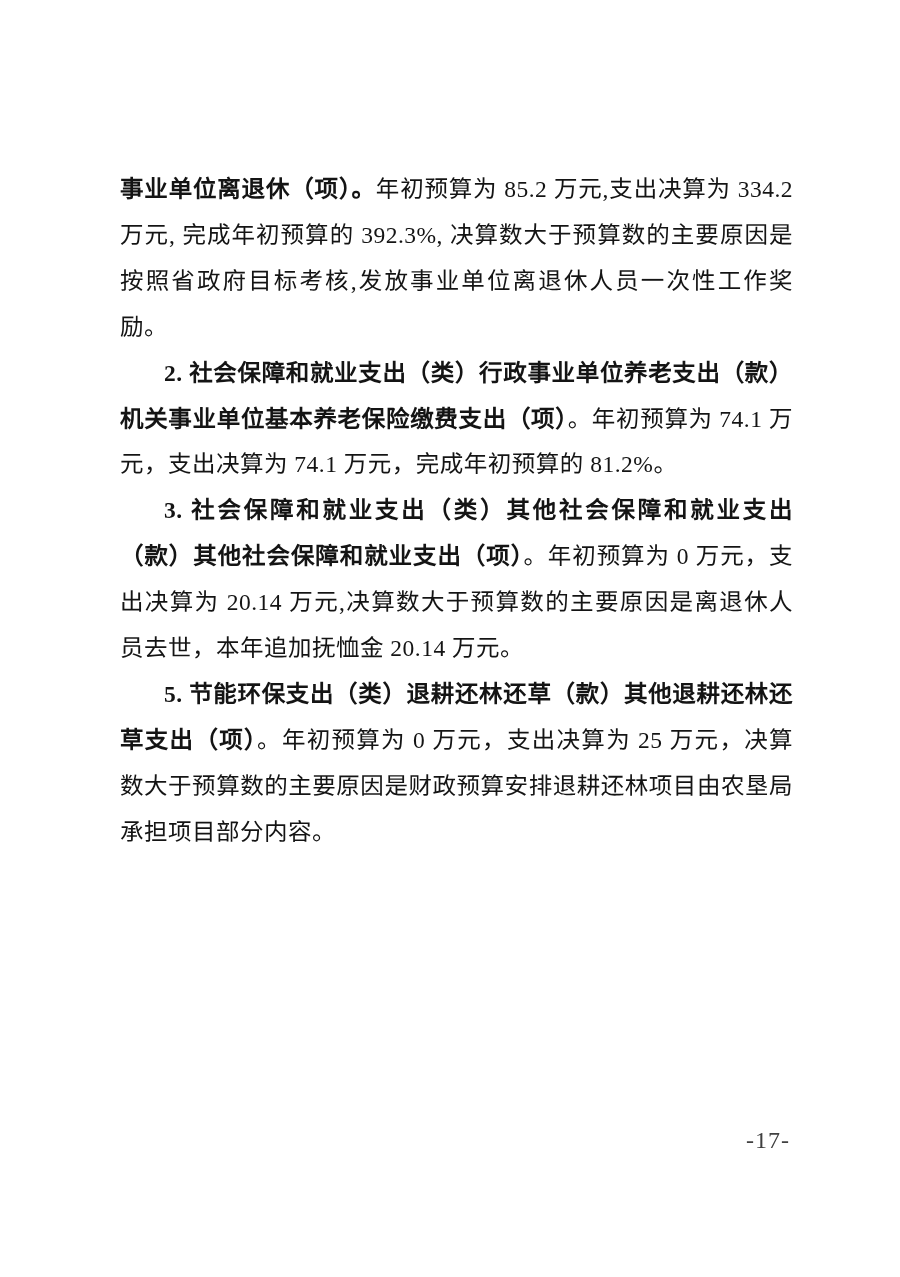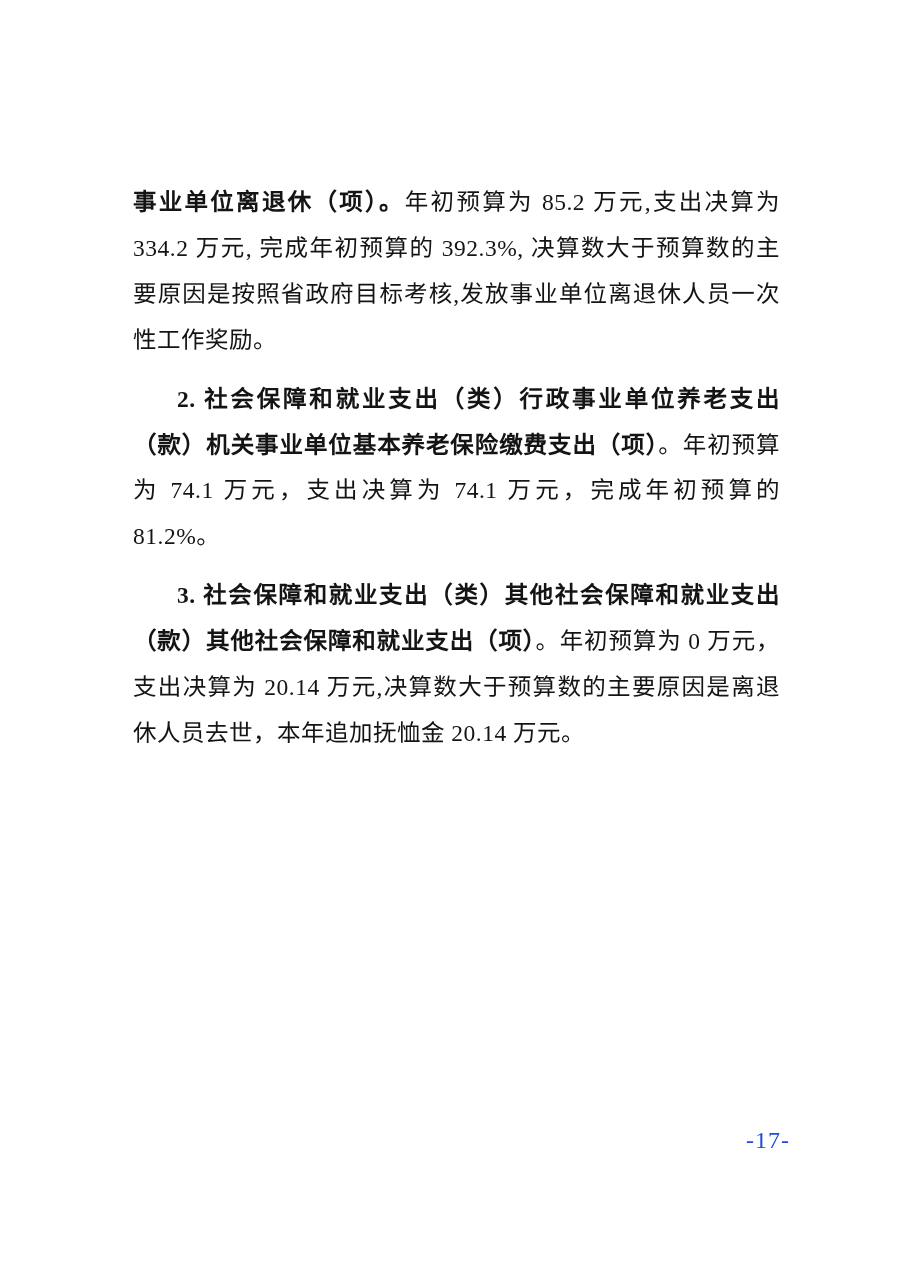--- a/index.html
+++ b/index.html
@@ -21,55 +21,56 @@
     position: absolute;
     left: 120px;
     top: 167px;
     width: 673px;
     font-size: 23.5px;
     line-height: 45.9px;
     text-align: justify;
     letter-spacing: 0.5px;
   }
   .para {
-    margin: 13px;
+    margin: 0;
     padding: 0;
     text-indent: 44px;
   }
   .para.continuation {
     text-indent: 0;
   }
   .lead {
     font-weight: 700;
   }
   .body {
     font-weight: 400;
   }
   .page-number {
     position: absolute;
     right: 110px;
     top: 1126px;
     font-size: 24px;
     line-height: 28px;
     font-weight: 400;
-    color: #1d4ed8;
+    color: #404040;
     letter-spacing: 1px;
   }
 </style>
 </head>
 <body>
 
 <div class="page">
   <main class="content">
 
     <p class="para continuation"><span class="lead">事业单位离退休（项）。</span><span class="body">年初预算为 85.2 万元,支出决算为 334.2 万元, 完成年初预算的 392.3%, 决算数大于预算数的主要原因是按照省政府目标考核,发放事业单位离退休人员一次性工作奖励。</span></p>
 
     <p class="para"><span class="lead">2. 社会保障和就业支出（类）行政事业单位养老支出（款）机关事业单位基本养老保险缴费支出（项）</span><span class="body">。年初预算为 74.1 万元，支出决算为 74.1 万元，完成年初预算的 81.2%。</span></p>
 
     <p class="para"><span class="lead">3. 社会保障和就业支出（类）其他社会保障和就业支出（款）其他社会保障和就业支出（项）</span><span class="body">。年初预算为 0 万元，支出决算为 20.14 万元,决算数大于预算数的主要原因是离退休人员去世，本年追加抚恤金 20.14 万元。</span></p>
 
 
+    <p class="para"><span class="lead">5. 节能环保支出（类）退耕还林还草（款）其他退耕还林还草支出（项）</span><span class="body">。年初预算为 0 万元，支出决算为 25 万元，决算数大于预算数的主要原因是财政预算安排退耕还林项目由农垦局承担项目部分内容。</span></p>
 
 
   </main>
 
   <div class="page-number">-17-</div>
 </div>
 
 </body></html>

